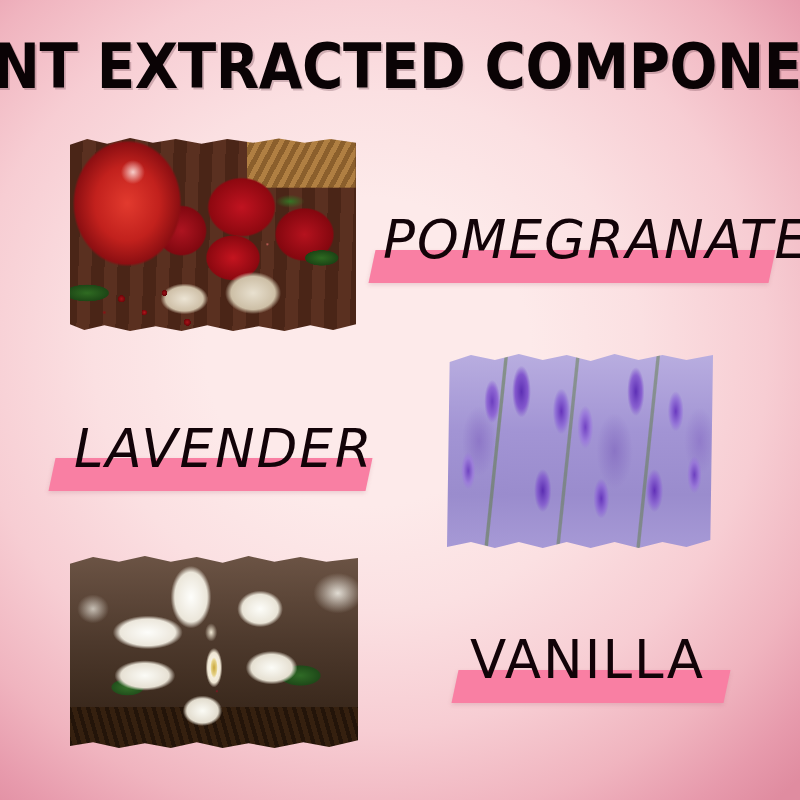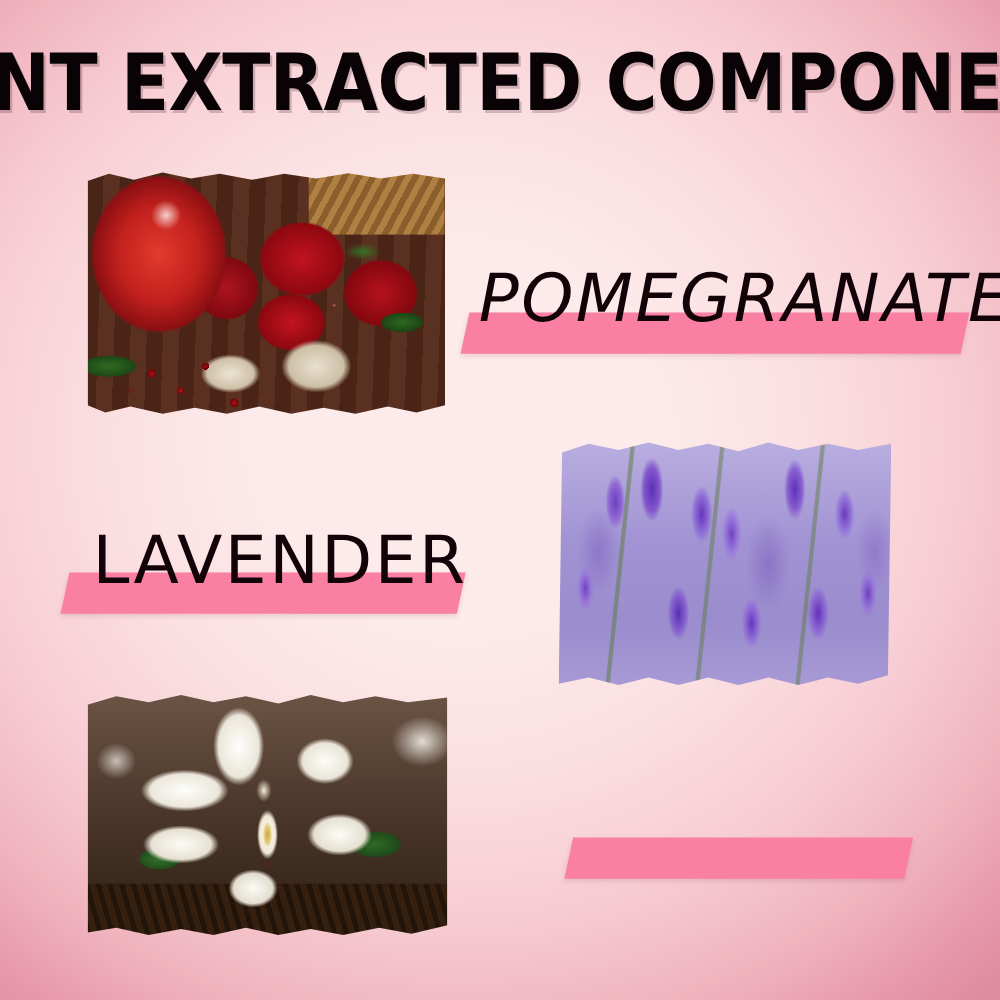--- a/index.html
+++ b/index.html
@@ -259,20 +259,21 @@
     font-size: 53px;
     letter-spacing: 2.0px;
     padding-left: 16px;
   }
 
   #label-lavender {
     left: 47px;
     top: 414px;
     width: 340px;
     height: 86px;
+    font-style: italic;
   }
   #label-lavender .bar {
     left: 5px;
     top: 44px;
     width: 317px;
     height: 33px;
   }
   #label-lavender .text {
     top: 8px;
     font-size: 53px;
@@ -317,15 +318,16 @@
 
   <div id="label-lavender" class="label">
     <span class="bar"></span>
     <span class="text">LAVENDER</span>
   </div>
 
   <div id="photo-vanilla" class="photo torn" aria-label="vanilla"></div>
 
   <div id="label-vanilla" class="label">
     <span class="bar"></span>
+    <span class="text">VANILLA</span>
   </div>
 
 </div>
 
 </body></html>

